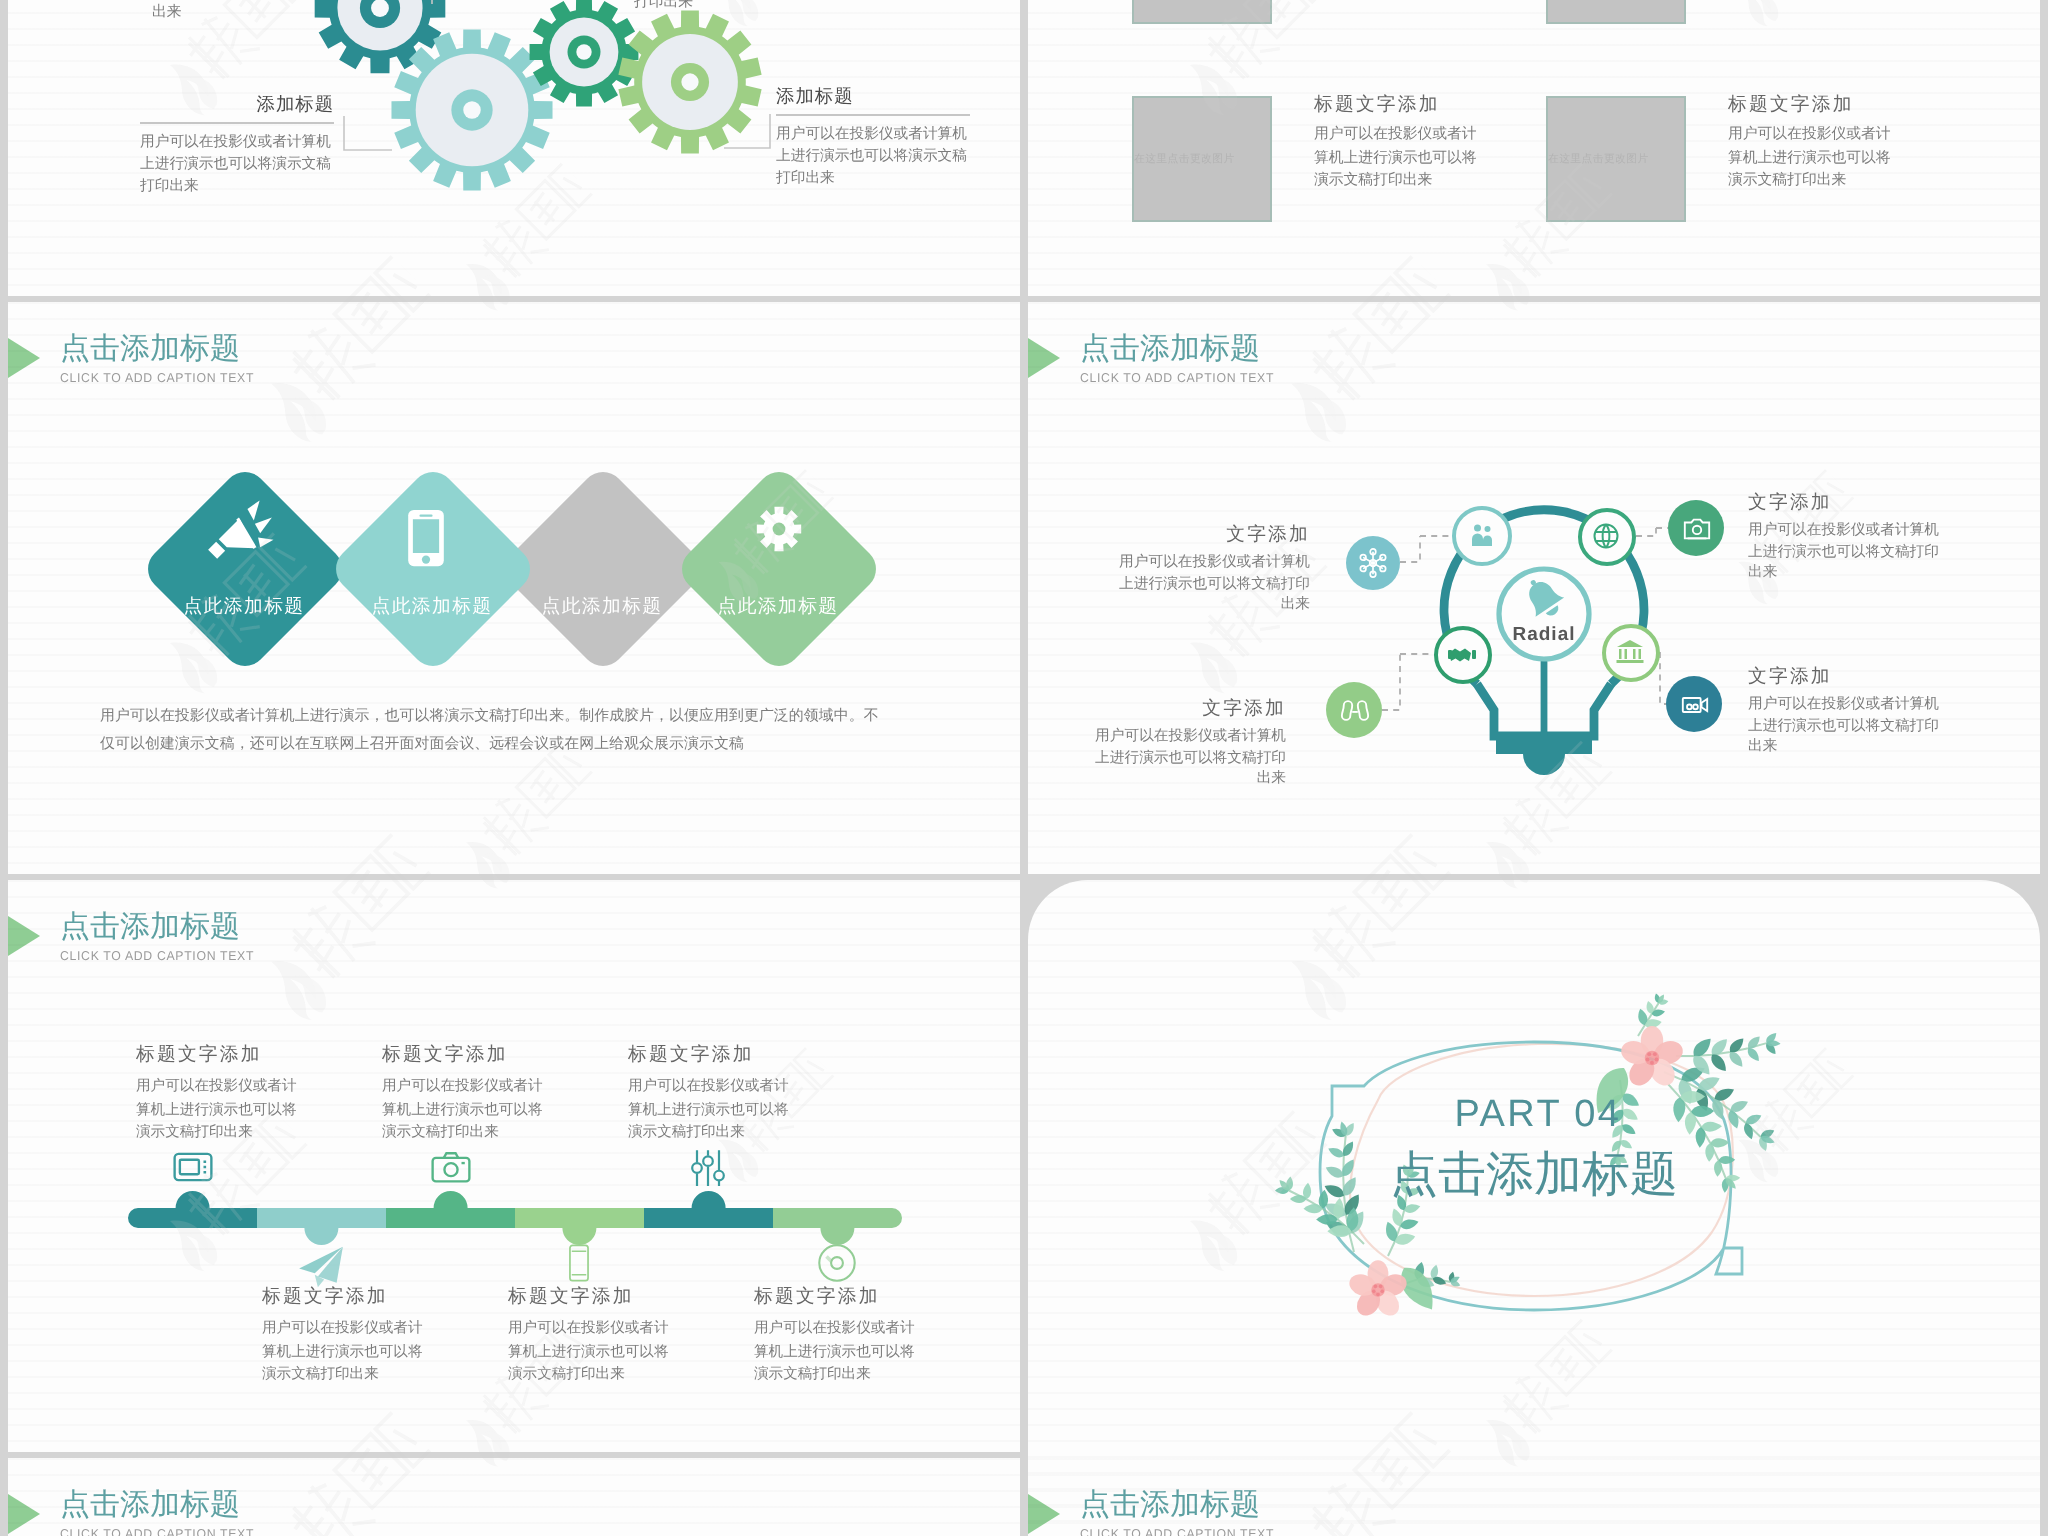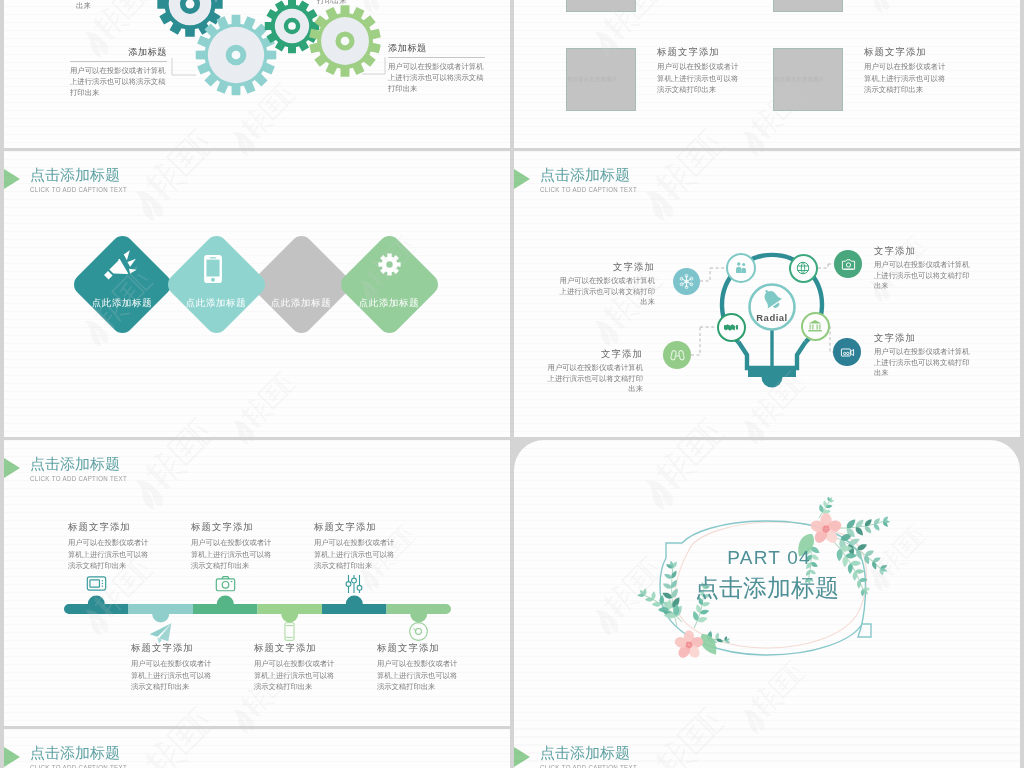--- a/index.html
+++ b/index.html
@@ -116,20 +116,21 @@
           <circle cx="32" cy="55" r="4.4" fill="#90d4d0"></circle>
         </svg></div>
 <div style="position:absolute;left:157.0px;top:145.5px;width:110px;text-align:center;font-size:9.4px;color:#ffffff;letter-spacing:0.7px;z-index:5;">点此添加标题</div>
 <div style="position:absolute;left:242.0px;top:145.5px;width:110px;text-align:center;font-size:9.4px;color:#ffffff;letter-spacing:0.7px;z-index:5;">点此添加标题</div>
 <div style="position:absolute;left:372.5px;top:101.0px;width:25px;height:25px;z-index:5;"><svg viewBox="0 0 64 64" width="25" height="25">
           <path d="M26.59 12.43 L26.12 3.60 L37.88 3.60 L37.41 12.43 A20.30 20.30 0 0 1 42.01 14.34 L42.01 14.34 L47.92 7.76 L56.24 16.08 L49.66 21.99 A20.30 20.30 0 0 1 51.57 26.59 L51.57 26.59 L60.40 26.12 L60.40 37.88 L51.57 37.41 A20.30 20.30 0 0 1 49.66 42.01 L49.66 42.01 L56.24 47.92 L47.92 56.24 L42.01 49.66 A20.30 20.30 0 0 1 37.41 51.57 L37.41 51.57 L37.88 60.40 L26.12 60.40 L26.59 51.57 A20.30 20.30 0 0 1 21.99 49.66 L21.99 49.66 L16.08 56.24 L7.76 47.92 L14.34 42.01 A20.30 20.30 0 0 1 12.43 37.41 L12.43 37.41 L3.60 37.88 L3.60 26.12 L12.43 26.59 A20.30 20.30 0 0 1 14.34 21.99 L14.34 21.99 L7.76 16.08 L16.08 7.76 L21.99 14.34 A20.30 20.30 0 0 1 26.59 12.43 Z" fill="#ffffff"></path>
           <circle cx="32" cy="32" r="8.5" fill="none" stroke="#ffffff" stroke-width="0"></circle>
           <circle cx="32" cy="32" r="8.2" fill="#95cd9b"></circle>
         </svg></div>
 <div style="position:absolute;left:330.0px;top:145.5px;width:110px;text-align:center;font-size:9.4px;color:#ffffff;letter-spacing:0.7px;z-index:5;">点此添加标题</div>
+<div class="b" style="position:absolute;left:46px;top:200px;width:394px;font-size:7.45px;line-height:13.5px;letter-spacing:0.05px;z-index:3;text-align:left;">用户可以在投影仪或者计算机上进行演示，也可以将演示文稿打印出来。制作成胶片，以便应用到更广泛的领域中。不仅可以创建演示文稿，还可以在互联网上召开面对面会议、远程会议或在网上给观众展示演示文稿</div>
 <div class="tex"></div>
 </div>
 <div class="cell" style="left:514px;top:151px;width:506px;height:286px;">
 <div class="hdr" style="left:0px;top:0px;">
         <div class="tri"></div>
         <div class="t1">点击添加标题</div>
         <div class="t2">CLICK TO ADD CAPTION TEXT</div>
       </div>
 <svg width="507" height="288" viewBox="0 0 507 288" style="position:absolute;left:0;top:0;z-index:3;">
 <g fill="none" stroke="#2f8d95" stroke-width="4.4" stroke-linecap="butt">

